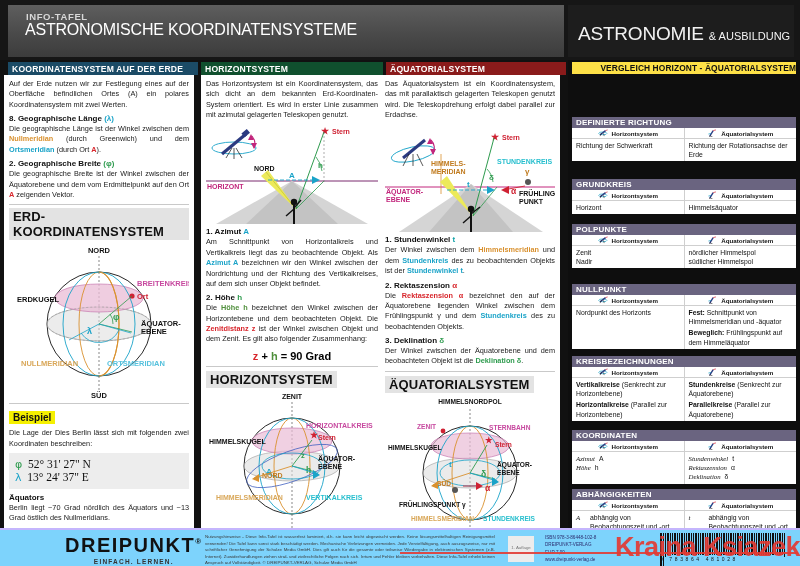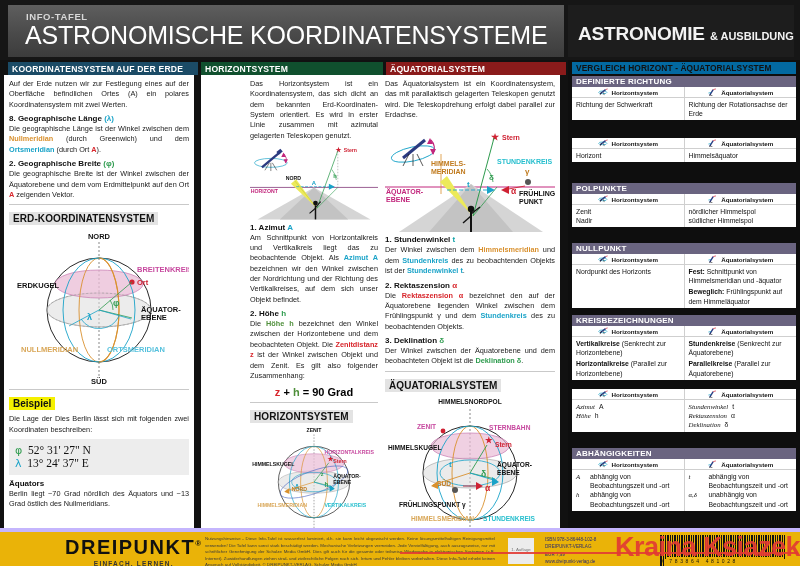--- a/index.html
+++ b/index.html
@@ -11,76 +11,76 @@
     position:relative;
   }
   .poster { position:absolute; inset:0; background:#111; }
 
   
   .header { position:absolute; left:0; top:0; width:800px; height:60px; background:#161616; }
   .hdr-left { position:absolute; left:8px; top:5px; width:556px; height:52px;
               background:linear-gradient(180deg,#5e5e5e 0%,#4a4a4a 55%,#3c3c3c 100%); }
   .hdr-kicker { position:absolute; left:18px; top:6px; font-size:9.5px; font-weight:bold;
                 color:#d8d8d8; letter-spacing:.6px; }
-  .hdr-title { position:absolute; left:17px; top:16px; font-size:25px; color:#fff;
+  .hdr-title { position:absolute; left:17px; top:16px; font-size:16px; color:#fff;
                letter-spacing:-.2px; font-weight:400; white-space:nowrap;
                font-family:"Liberation Sans Narrow","Liberation Sans", sans-serif; }
-  .hdr-right { position:absolute; left:568px; top:5px; width:226px; height:52px; background:#1d1d1d;font-weight:bold; }
+  .hdr-right { position:absolute; left:568px; top:5px; width:226px; height:52px; background:#1d1d1d; }
   .hdr-brand { position:absolute; left:10px; top:18px; font-size:19px; color:#f2f2f2; letter-spacing:-.2px;}
   .hdr-brand small { font-size:11px; letter-spacing:0px; }
 
   
   .colhead { position:absolute; height:13px; color:#fff; font-size:8.6px; font-weight:bold;
              letter-spacing:.2px; padding:2px 0 0 4px; white-space:nowrap; }
 
   
   .col { position:absolute; background:#fff; }
   .col-inner { padding:4px 5px; }
   p.txt { font-size:7.3px; line-height:1.42; color:#1a1a1a; text-align:justify; margin-bottom:4px; }
   h4.sub { font-size:8px; font-weight:bold; color:#111; margin:3px 0 1px; }
   .hl { font-weight:bold; }
-  .panelcap { display:inline-block; background:#e3e3e3; color:#111; font-size:10px;
+  .panelcap { display:inline-block; background:#e3e3e3; color:#111; font-size:13px;
               font-weight:bold; padding:1px 4px; letter-spacing:.1px; }
 
   
   .fig { position:relative; width:100%; }
   .fig svg { display:block; width:100%; }
   .sep { height:1px; background:#c9c9c9; margin:3px 0; }
 
   
   .beispiel { display:inline-block; background:#f5f000; color:#111; font-size:10px;
               font-weight:bold; padding:1px 4px; }
   .coordbox { background:#ededed; padding:5px 6px; margin:4px 0;
               font-family:"Liberation Serif", serif; font-size:11.5px; color:#111; }
   .coordbox .grk { font-family:"DejaVu Sans", sans-serif; font-size:11px; }
   .cg { color:#2e9b4e; } .cb { color:#1aa3c8; } .cr { color:#d8262c; }
   .co { color:#d9912f; } .ct { color:#12a3a8; }
   .cgr { color:#4f8f3b; }
 
   
   .side { position:absolute; left:568px; top:60px; width:232px; height:468px; background:#0e0e0e; }
   .side-title { position:absolute; left:572px; top:62px; width:224px; height:12px;
-                background:#0369a1; color:#111; font-size:8.4px; font-weight:bold;
-                padding:1px 0 0 4px; letter-spacing:.1px;}
-  .grp { position:absolute; left:572px; width:224px; background:#dcdcdc; }
+                background:#fde047; color:#111; font-size:8.4px; font-weight:bold;
+                padding:1px 0 0 4px; letter-spacing:.1px;text-align:right;}
+  .grp { position:absolute; left:572px; width:224px; background:#dcdcdc;margin-top:41px; }
   .grp-head { background:#6a6480; color:#fff; font-size:8px; font-weight:bold;
               padding:1px 0 1px 4px; letter-spacing:.2px; }
   .grp-sys { display:flex; background:#fff; border-bottom:1px solid #cfcfcf; }
   .grp-sys > div { flex:1; display:flex; align-items:center; justify-content:center;
                    gap:3px; padding:1px 0; font-size:6.2px; font-weight:bold; color:#111; }
   .grp-sys > div:first-child { border-right:1px solid #cfcfcf; }
   .grp-body { display:flex; background:#fff; }
   .grp-body > div { flex:1; padding:2px 4px; font-size:6.8px; line-height:1.35; color:#111; }
   .grp-body > div:first-child { border-right:1px solid #cfcfcf; }
   .grp-body b { font-weight:bold; }
   .sym { font-family:"Liberation Serif", serif; font-style:italic; }
 
   
-  .footer { position:absolute; left:0; top:528px; width:800px; height:38px; background:#eab308;
-            border-top:4px solid #c4b5fd; }
+  .footer { position:absolute; left:0; top:528px; width:800px; height:38px; background:#7dd3fc;
+            border-top:2px solid #c4b5fd; }
   .logo { position:absolute; left:65px; top:4px; text-align:center; }
   .logo-main { font-size:20px; font-weight:bold; letter-spacing:1.5px; color:#111; }
   .logo-sub { font-size:6.5px; font-weight:bold; letter-spacing:1.2px; color:#333; margin-top:1px;}
   .legal { position:absolute; left:205px; top:4px; width:290px; font-size:4.4px;
            line-height:1.5; color:#3a3a3a; text-align:justify; }
   .aufl { position:absolute; left:508px; top:6px; width:26px; height:26px; background:#ececec;
           font-size:4.4px; color:#777; text-align:center; padding-top:9px; }
   .isbn { position:absolute; left:545px; top:4px; font-size:4.6px; color:#2c2c6e; line-height:1.6; }
   .barcode { position:absolute; left:660px; top:3px; width:128px; height:30px; }
   .barcode i { display:inline-block; width:1px; background:#111; height:22px; margin-right:1px; vertical-align:top;}
@@ -174,21 +174,21 @@
           <span class="grk cb">λ</span>
           &nbsp;<span>13° 24' 37" E</span>
         </div>
       </div>
       <h4 class="sub">Äquators</h4>
       <p class="txt">Berlin liegt ~70 Grad nördlich des Äquators und ~13 Grad östlich des Nullmeridians.</p>
     </div>
   </div>
 
   <div class="colhead" style="left:201px;top:62px;width:182px;background:#10502e;">HORIZONTSYSTEM</div>
-  <div class="col" style="left:201px;top:75px;width:182px;height:453px;padding-left:44px;">
+  <div class="col" style="left:201px;top:75px;width:182px;height:453px;">
     <div class="col-inner">
       <p class="txt">Das Horizontsystem ist ein Koordinatensystem, das sich dicht an dem bekannten Erd-Koordinaten-System orientiert. Es wird in erster Linie zusammen mit azimutal gelagerten Teleskopen genutzt.</p>
 
       
       <div class="fig">
         <svg viewBox="0 0 172 100" xmlns="http://www.w3.org/2000/svg">
           <g font-family="Liberation Sans, sans-serif" font-size="7" font-weight="bold">
             <ellipse cx="28" cy="24" rx="22" ry="6" fill="none" stroke="#1aa3c8" stroke-width=".9"></ellipse>
             <line x1="16" y1="30" x2="40" y2="10" stroke="#2b3a80" stroke-width="3.2"></line>
             <rect x="36" y="7" width="7" height="5" fill="#2b3a80" transform="rotate(-40 39 9)"></rect>
@@ -422,20 +422,21 @@
         <div class="grp-body">
           <div>
             <div>Richtung der Schwerkraft</div>
           </div>
           <div>
             <div>Richtung der Rotationsachse der Erde</div>
           </div>
         </div>
       </div>
       <div class="grp" style="top: 138px;">
+        <div class="grp-head">GRUNDKREIS</div>
         <div class="grp-sys">
           <div>
             <svg width="11" height="8" viewBox="0 0 16 11">
               <ellipse cx="7" cy="6" rx="6" ry="2" fill="none" stroke="#1aa3c8" stroke-width="1"></ellipse>
               <line x1="3" y1="8" x2="11" y2="2" stroke="#2b3a80" stroke-width="2"></line>
               <line x1="11" y1="2" x2="14" y2="1" stroke="#cf2233" stroke-width="1"></line>
               <line x1="5" y1="6" x2="3" y2="10" stroke="#111" stroke-width=".8"></line>
               <line x1="8" y1="6" x2="9" y2="10" stroke="#111" stroke-width=".8"></line>
             </svg>
             <span>Horizontsystem</span>
@@ -558,20 +559,21 @@
             <div><b>Vertikalkreise</b> (Senkrecht zur Horizontebene)</div>
             <div style="margin-top:2px"><b>Horizontalkreise</b> (Parallel zur Horizontebene)</div>
           </div>
           <div>
             <div><b>Stundenkreise</b> (Senkrecht zur Äquatorebene)</div>
             <div style="margin-top:2px"><b>Parallelkreise</b> (Parallel zur Äquatorebene)</div>
           </div>
         </div>
       </div>
       <div class="grp" style="top: 389px;">
+        <div class="grp-head">KOORDINATEN</div>
         <div class="grp-sys">
           <div>
             <svg width="11" height="8" viewBox="0 0 16 11">
               <ellipse cx="7" cy="6" rx="6" ry="2" fill="none" stroke="#1aa3c8" stroke-width="1"></ellipse>
               <line x1="3" y1="8" x2="11" y2="2" stroke="#2b3a80" stroke-width="2"></line>
               <line x1="11" y1="2" x2="14" y2="1" stroke="#cf2233" stroke-width="1"></line>
               <line x1="5" y1="6" x2="3" y2="10" stroke="#111" stroke-width=".8"></line>
               <line x1="8" y1="6" x2="9" y2="10" stroke="#111" stroke-width=".8"></line>
             </svg>
             <span>Horizontsystem</span>

